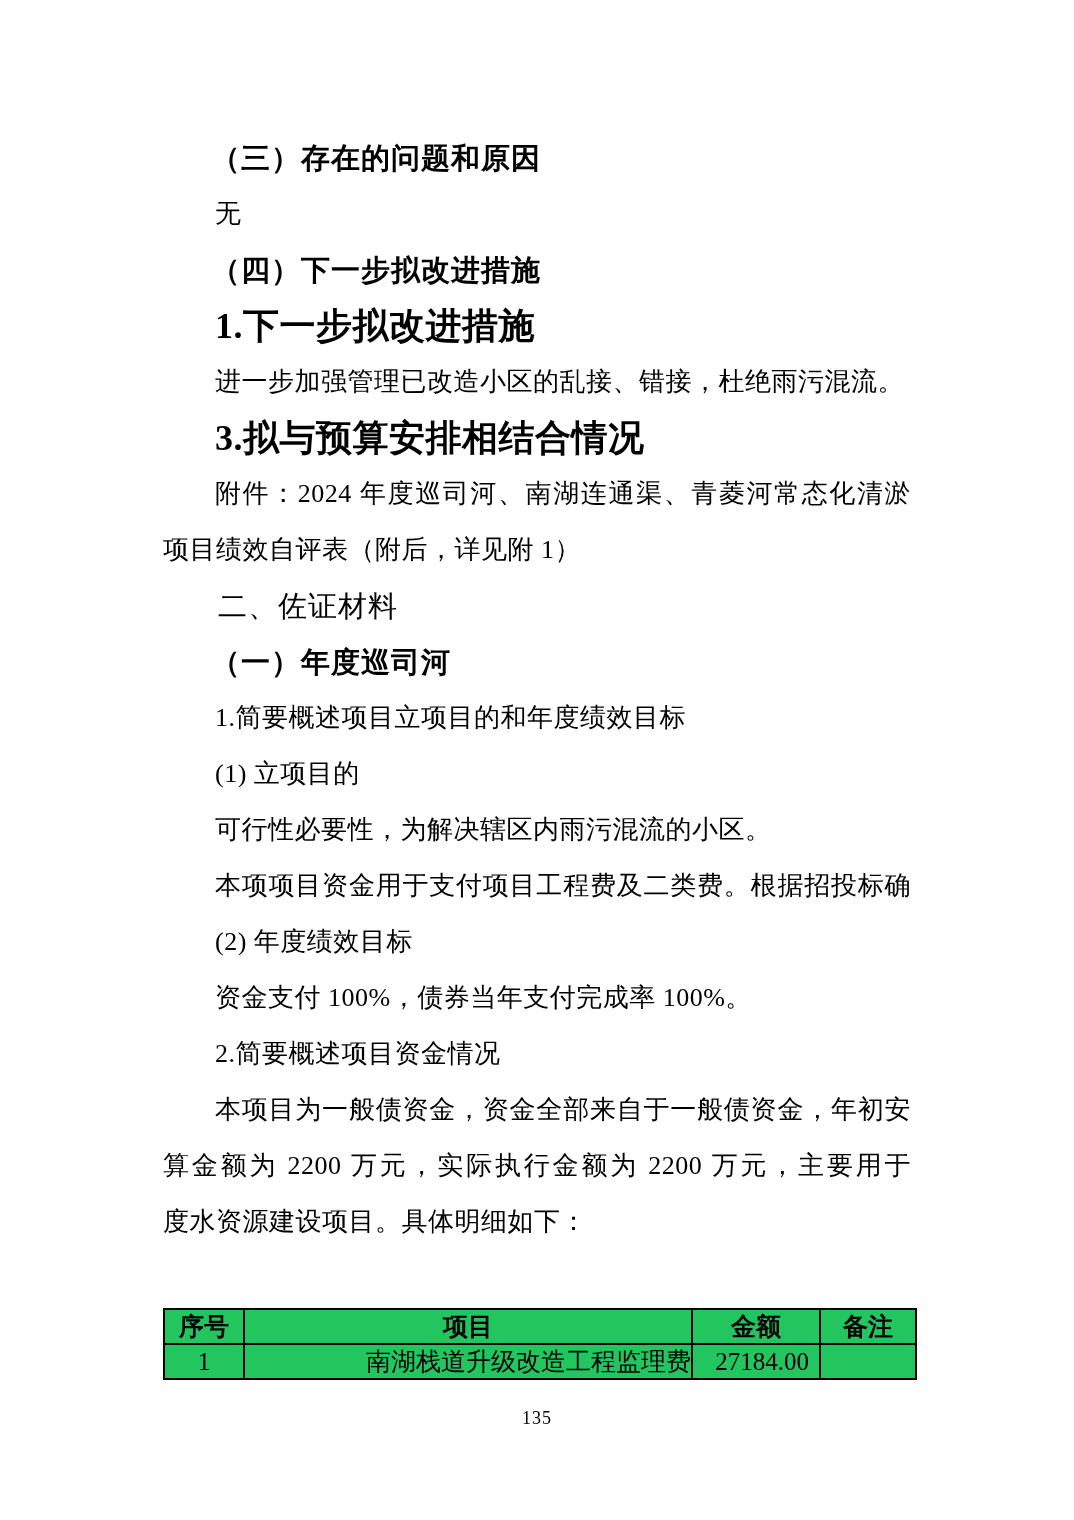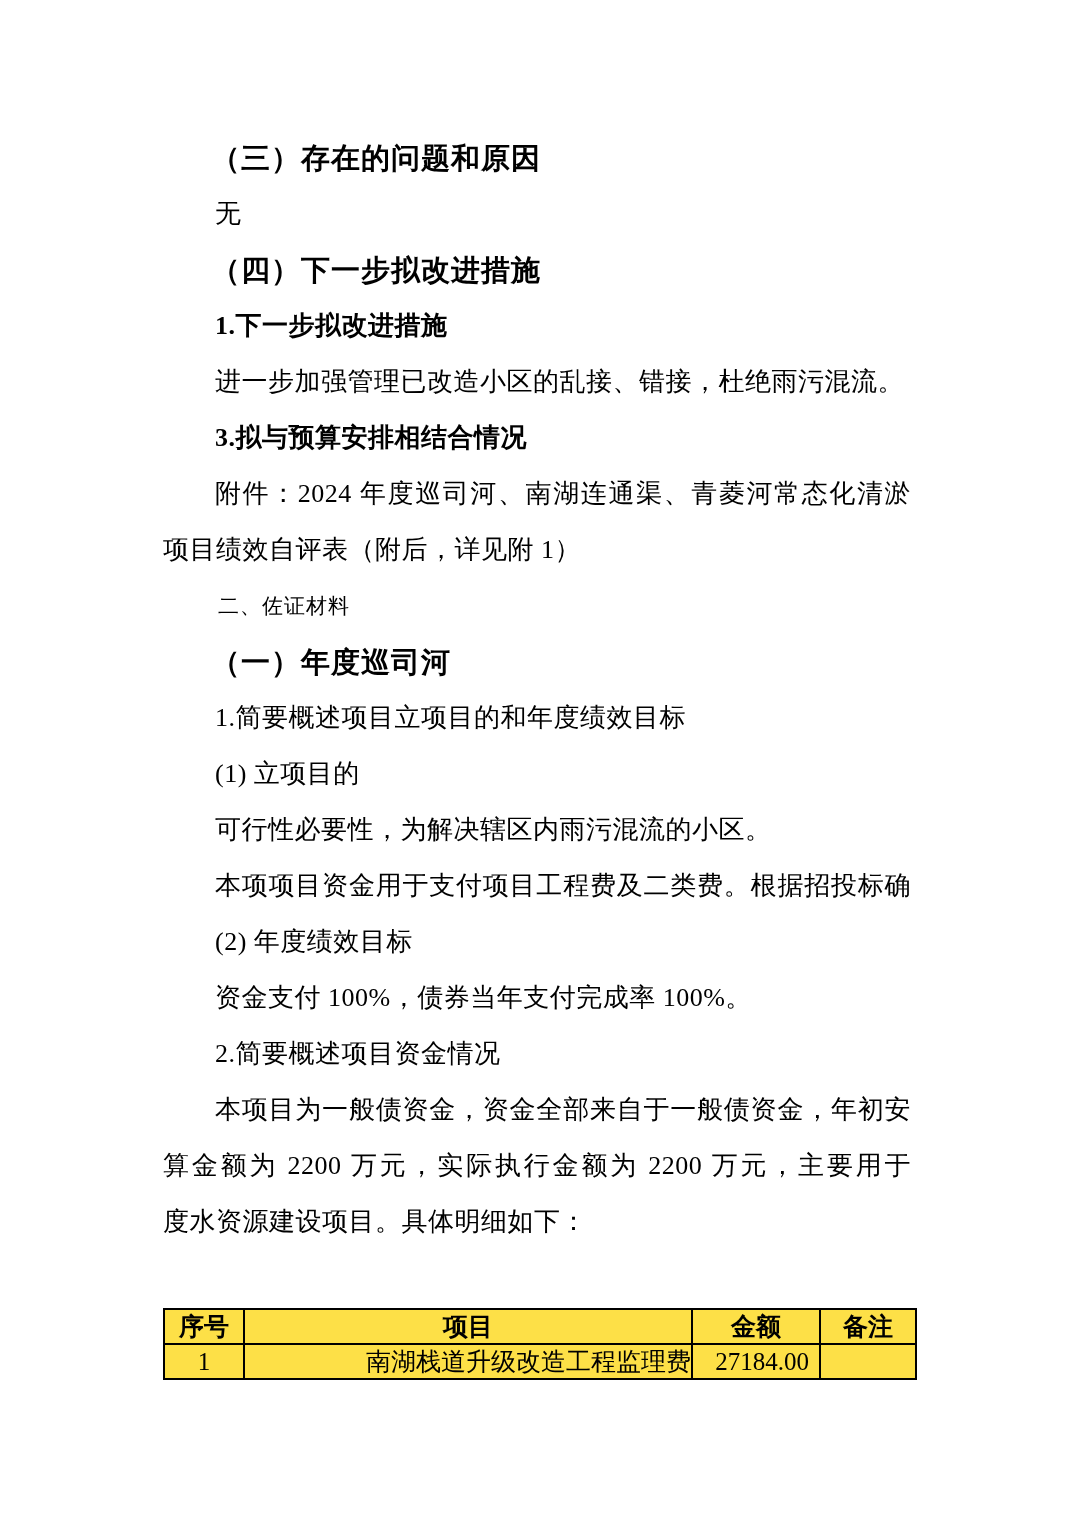--- a/index.html
+++ b/index.html
@@ -16,36 +16,36 @@
     position:absolute;
     left:163px; top:130px;
     width:748px;
   }
   .line {
     height:56px;
     line-height:56px;
     white-space:nowrap;
   }
   .line.body    { font-size:26px; letter-spacing:0.5px; padding-left:52px; }
-  .line.heading1{ font-size:21px; letter-spacing:1px;   padding-left:55px; }
+  .line.heading1{ font-size:29px; letter-spacing:1px;   padding-left:55px; }
   .line.heading2{ font-size:29px; font-weight:bold; letter-spacing:1px; padding-left:48px; }
-  .line.heading3{ font-size:26px; font-weight:bold; letter-spacing:0.5px; padding-left:52px; }
+  .line.heading3{ font-size:36px; font-weight:bold; letter-spacing:0.5px; padding-left:52px; }
   .line.noindent{ padding-left:0; }
   .line.fill {
     white-space:normal;
     text-align:justify;
     text-align-last:justify;
     overflow:hidden;
   }
   table.detail {
     position:absolute;
     left:163px; top:1308px;
     border-collapse:collapse;
     table-layout:fixed;
-    background:#fde047;
+    background:#22c55e;
   }
   table.detail th, table.detail td {
     border:2px solid #000000;
     font-size:25px;
     padding:0;
     overflow:hidden;
     white-space:nowrap;
   }
   table.detail th { font-weight:bold; text-align:center; height:31px; }
   table.detail td { font-weight:normal; height:28px; }
@@ -107,14 +107,15 @@
     <tbody id="tbody">
         <tr>
           <td class="c-center">1</td>
           <td class="c-left">南湖栈道升级改造工程监理费</td>
           <td class="c-right">27184.00</td>
           <td class="c-center"></td>
         </tr>
       </tbody>
   </table>
 
+  <div class="pageno">135</div>
 
 </div>
 
 </body></html>

